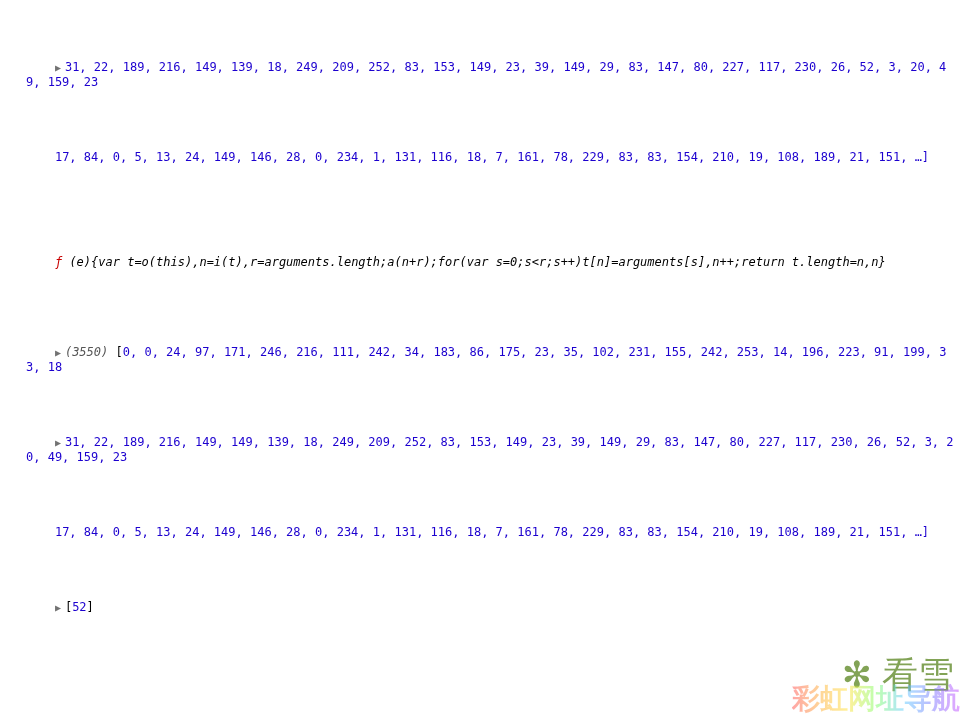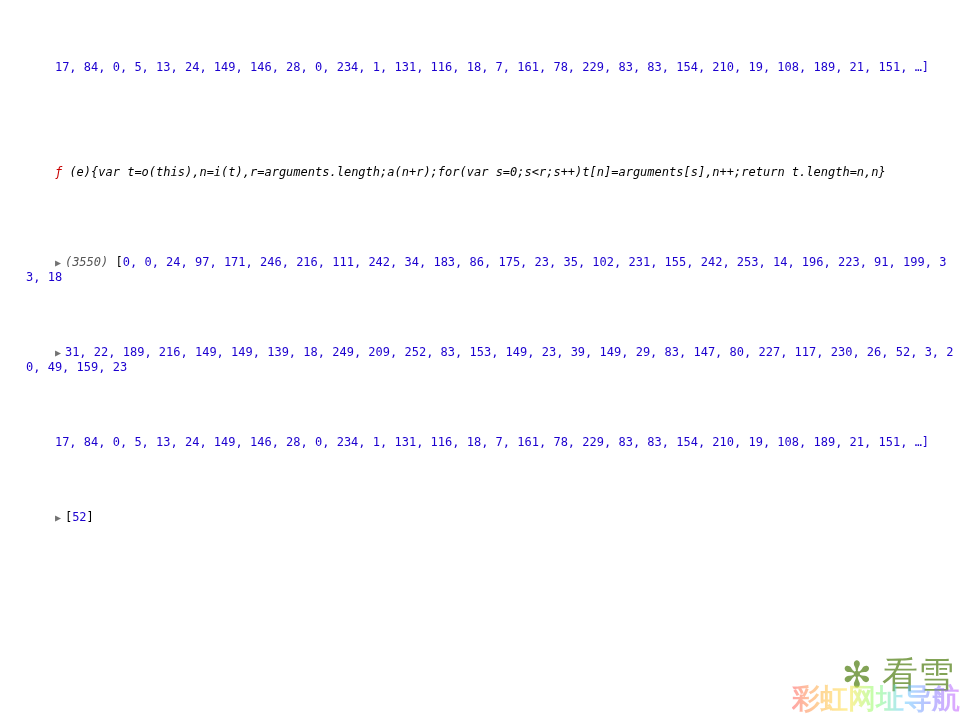--- a/index.html
+++ b/index.html
@@ -58,20 +58,23 @@
     -webkit-background-clip: text;
     -webkit-text-fill-color: transparent;
     font-family: sans-serif;
   }
 </style>
 </head>
 <body>
 
 <div class="console">
 
+  <div class="line rel">
+    <span class="tri">▶</span><span class="num"><span>31, 22, 189, 216, 149, 139, 18, 249, 209, 252, 83, 153, 149, 23, 39, 149, 29, 83, 147, 80, 227, 117, 230, 26, 52, 3, 20, 49, 159, 23</span></span>
+  </div>
   <div class="line rel">
     <span class="num"><span>17, 84, 0, 5, 13, 24, 149, 146, 28, 0, 234, 1, 131, 116, 18, 7, 161, 78, 229, 83, 83, 154, 210, 19, 108, 189, 21, 151, …]</span></span>
   </div>
 
   
   <div class="line">
     <span class="f">ƒ</span> <span class="code">(e){var t=o(this),n=i(t),r=arguments.length;a(n+r);for(var s=0;s&lt;r;s++)t[n]=arguments[s],n++;return t.length=n,n}</span>
   </div>
 
   <div class="line">

